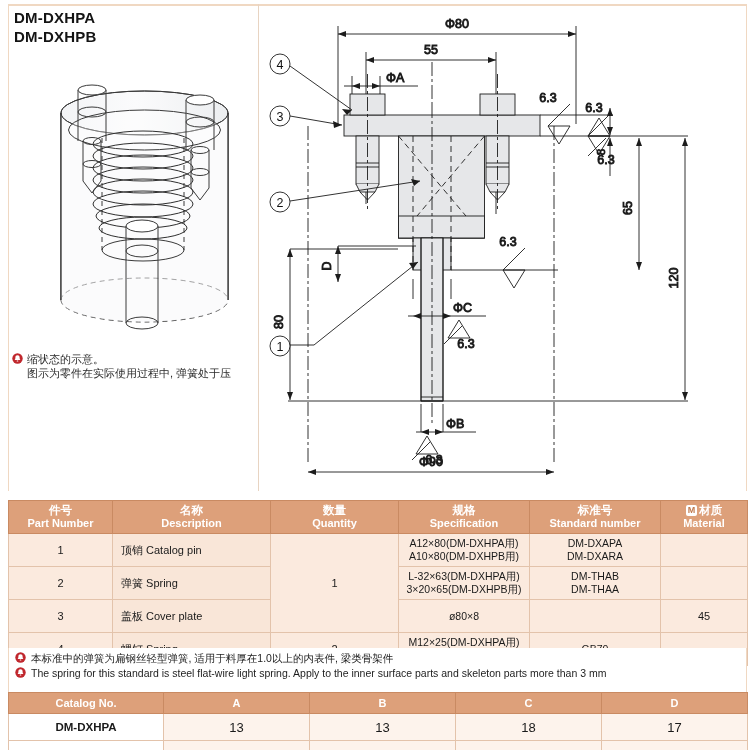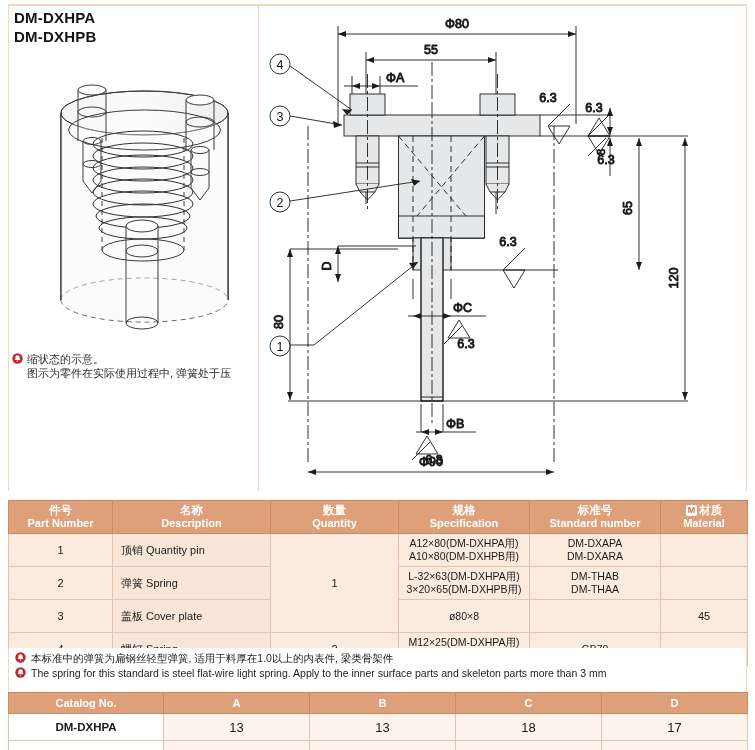--- a/index.html
+++ b/index.html
@@ -420,21 +420,21 @@
           </th>
           <th>
             <span class="cn"><span class="mbadge">M</span><span>材质</span></span>
             <span class="en">Material</span>
           </th>
         </tr>
       </thead>
       <tbody>
         <tr>
           <td>1</td>
-          <td class="left">顶销 Quantity pin</td>
+          <td class="left">顶销 Catalog pin</td>
           <td rowspan="3">1</td>
           <td class="spec">
             <div>A12×80(DM-DXHPA用)</div>
             <div>A10×80(DM-DXHPB用)</div>
           </td>
           <td class="spec">
             <div>DM-DXAPA</div>
             <div>DM-DXARA</div>
           </td>
           <td></td>

